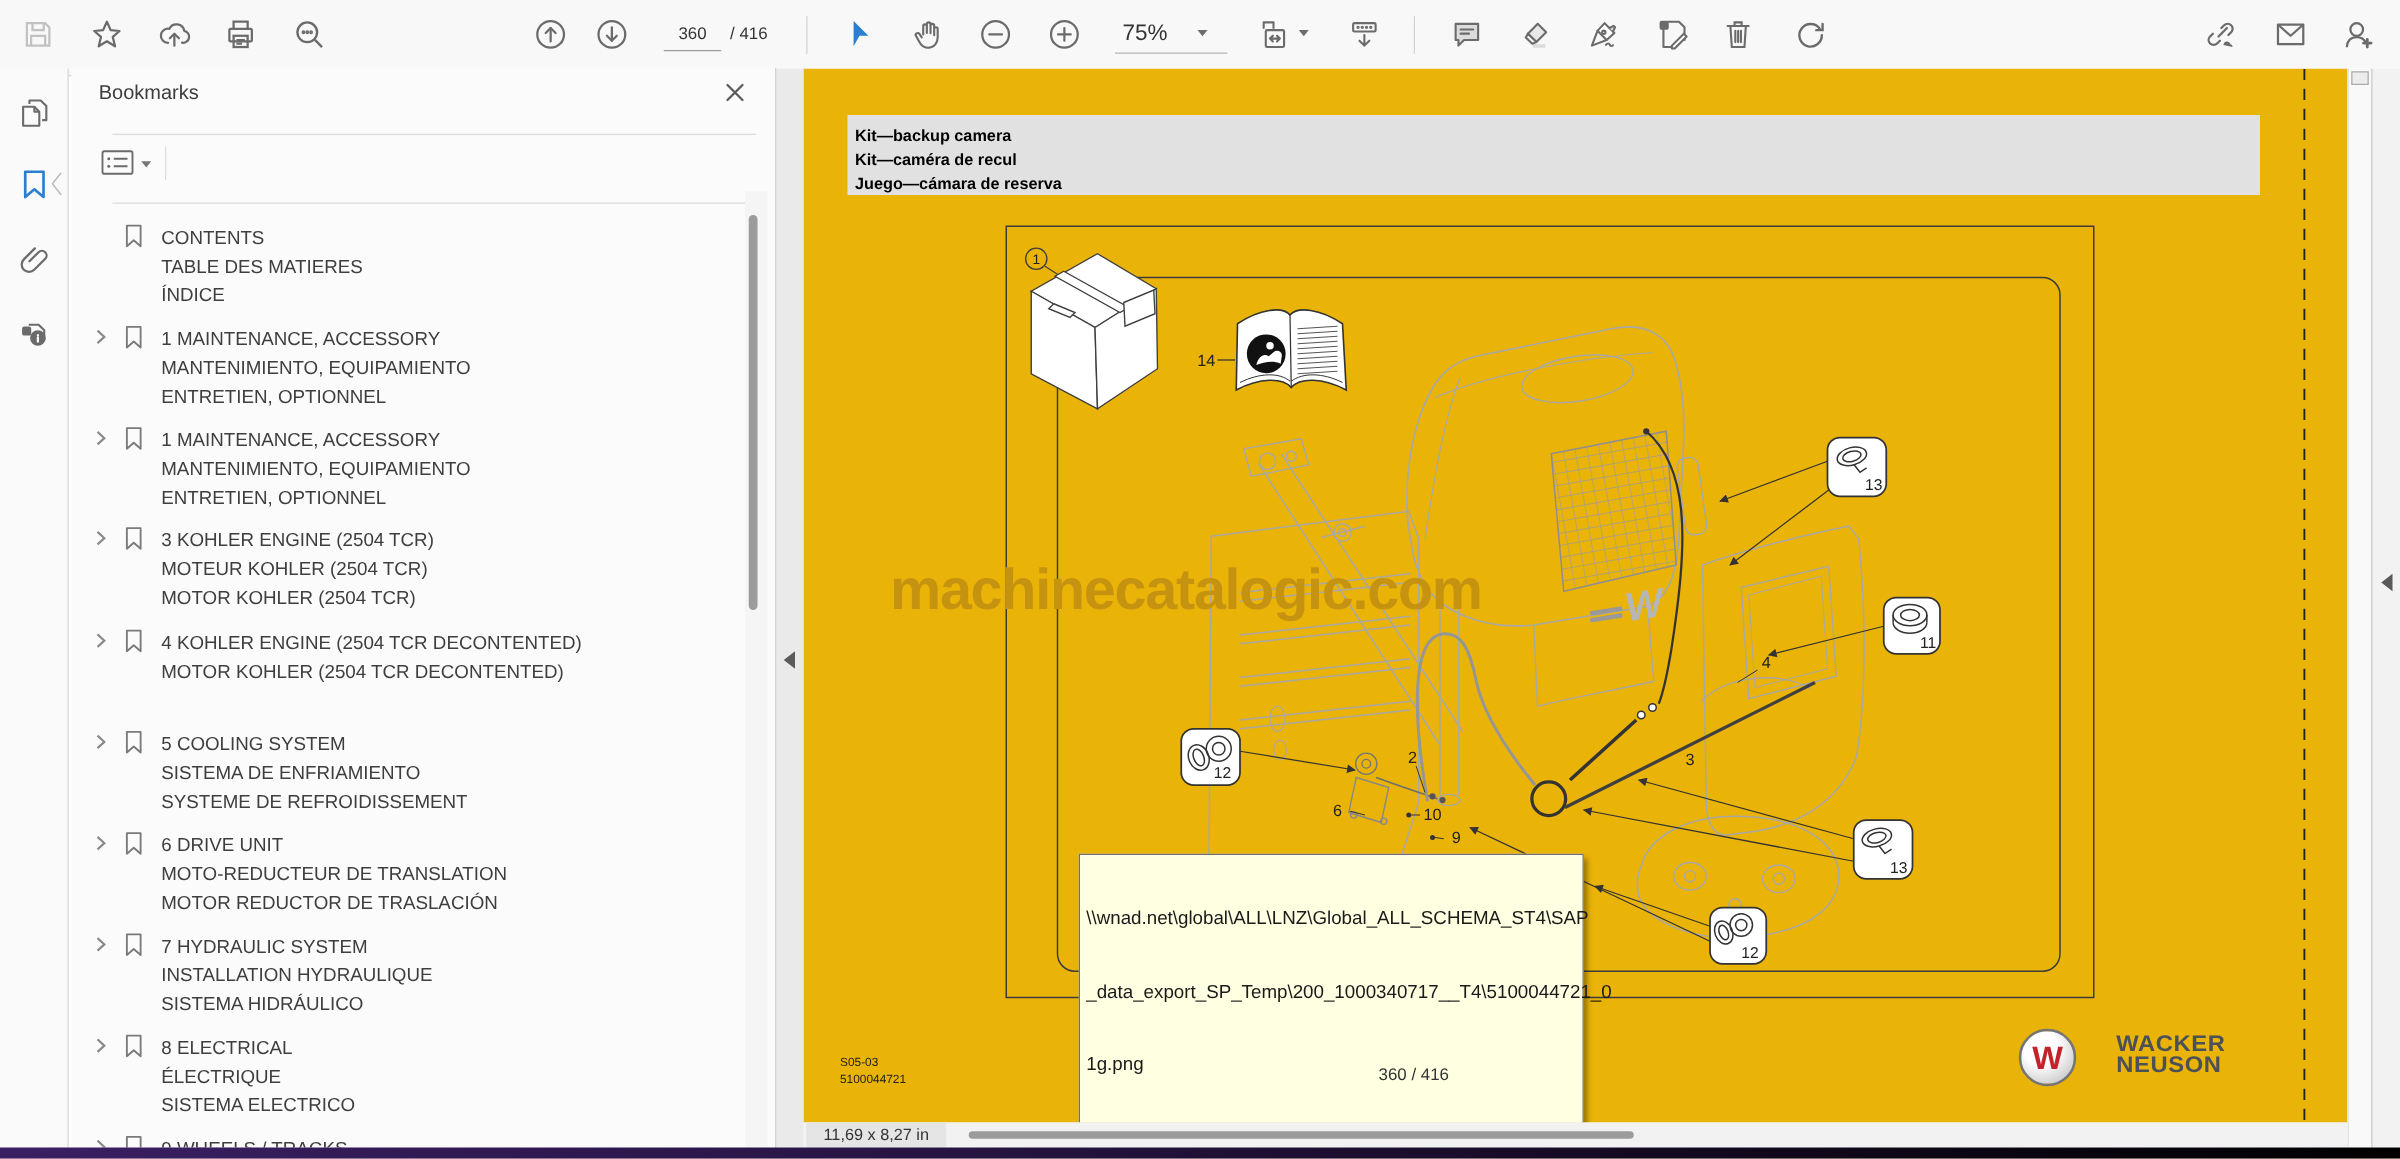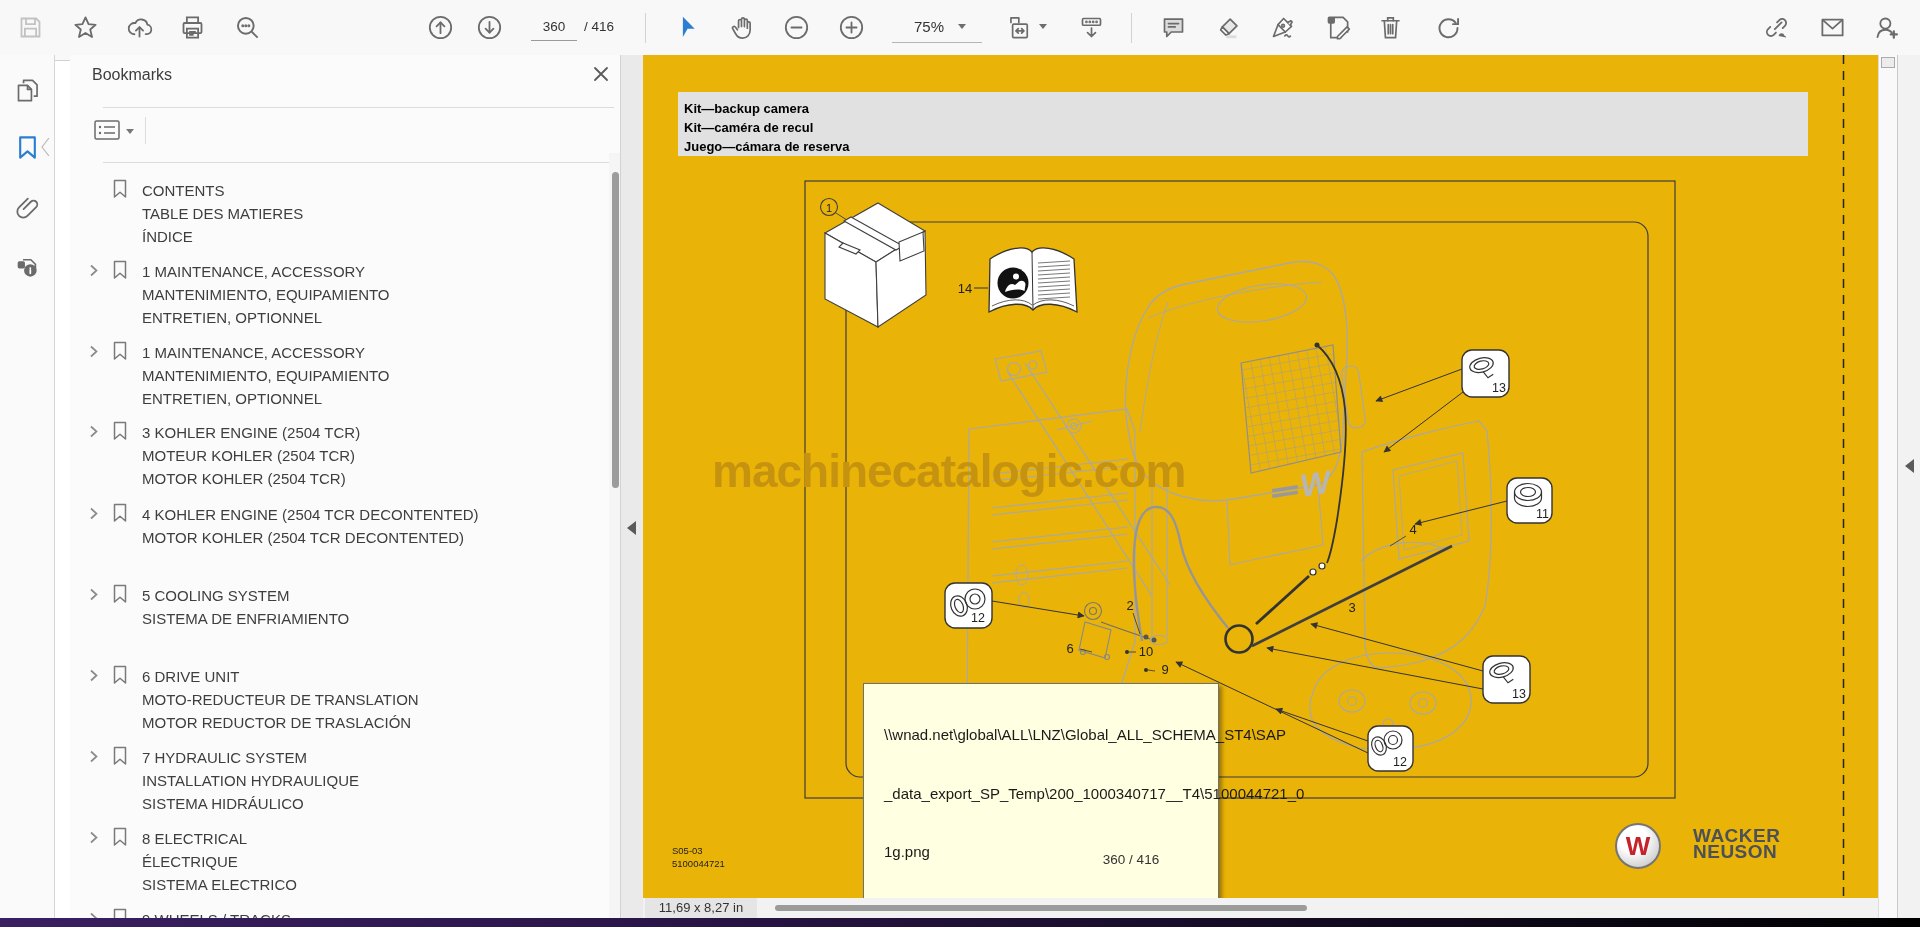--- a/index.html
+++ b/index.html
@@ -5,49 +5,49 @@
   * { margin:0; padding:0; box-sizing:border-box; }
   html,body { width:1920px; height:927px; overflow:hidden; }
   #app { position:relative; width:1920px; height:927px; background:#fff; font-family:"Liberation Sans",sans-serif; }
   
   #toolbar { position:absolute; left:0; top:0; width:1920px; height:61px; background:#f8f8f8; border-bottom:1px solid #d1d1d1; }
   .tbi { position:absolute; top:14px; width:27px; height:27px; }
   .tbi svg { width:100%; height:100%; }
   .tsep { position:absolute; top:13px; width:1px; height:30px; background:#d2d2d2; }
   #page-box { position:absolute; left:531px; top:13px; width:46px; height:28px; border-bottom:1px solid #9a9a9a; text-align:center; line-height:27px; font-size:13.5px; color:#333; }
   #page-total { position:absolute; left:584px; top:13px; height:28px; line-height:28px; font-size:13.5px; color:#333; }
-  #zoom-val { position:absolute; left:898px; top:13px; width:46px; height:28px; line-height:27px; text-align:right; font-size:15px; color:#333; }
+  #zoom-val { position:absolute; left:898px; top:13px; width:46px; height:28px; line-height:27px; text-align:left; font-size:18px; color:#333; }
   #zoom-underline { position:absolute; left:892px; top:42px; width:90px; height:1px; background:#b5b5b5; }
   .caret { position:absolute; width:0; height:0; border-left:4.5px solid transparent; border-right:4.5px solid transparent; border-top:5px solid #6d6d6d; }
   
   #leftstrip { position:absolute; left:0; top:55px; width:55px; height:863px; background:#fafafa; border-right:1px solid #d6d6d6; }
   .lsi { position:absolute; left:14px; width:27px; height:27px; }
   .lsi svg { width:100%; height:100%; }
   
-  #panel { position:absolute; left:70px; top:55px; width:564px; height:863px; background:#fbfbfb; border-right:5px solid #404040; overflow:hidden; }
+  #panel { position:absolute; left:57px; top:55px; width:564px; height:863px; background:#fbfbfb; border-right:1px solid #404040; overflow:hidden; }
   #panel-title { position:absolute; left:22px; top:11px; font-size:16px; color:#3d3d3d; }
   #panel-close { position:absolute; left:522px; top:10px; width:18px; height:18px; }
   .pdiv { position:absolute; left:33px; right:15px; height:1px; background:#dcdcdc; }
   #opt-btn { position:absolute; left:22px; top:63px; width:30px; height:24px; }
   #opt-caret { left:56px; top:74px; border-top-color:#777; }
   #minisep { position:absolute; left:75px; top:62px; width:1px; height:27px; background:#dcdcdc; }
   .bm { position:absolute; left:0; width:545px; }
   .chev { position:absolute; left:18px; top:3px; width:12px; height:13px; }
   .bmi { position:absolute; left:42px; top:0px; width:16px; height:20px; }
   .bmt { position:absolute; left:72px; top:0; width:465px; font-size:15px; line-height:23px; color:#3e3e3e; white-space:nowrap; }
   #pscroll-track { position:absolute; left:539px; top:98px; width:18px; bottom:0; background:#f5f5f5; }
   #pscroll-thumb { position:absolute; left:3px; top:19px; width:7px; height:316px; background:#9c9c9c; border-radius:4px; }
   
   #splitter { position:absolute; left:620px; top:55px; width:23px; height:863px; background:#eaeaea; border-left:1px solid #d2d2d2; }
   .tri-left { width:0; height:0; border-top:7px solid transparent; border-bottom:7px solid transparent; border-right:9px solid #5a5a5a; }
   
   #pagearea { position:absolute; left:643px; top:55px; width:1235px; height:843px; background:#eab308; overflow:hidden; }
   #hdrbar { position:absolute; left:35px; top:37px; width:1130px; height:64px; background:#e1e1e1; padding:7px 0 0 6px; font-size:13px; font-weight:bold; line-height:19px; color:#000; }
   #diagram { position:absolute; left:0; top:0; width:1235px; height:843px; }
-  #tooltip { position:absolute; left:220px; top:628px; width:356px; background:#ffffe1; border:1px solid #707070; box-shadow:3px 3px 4px rgba(0,0,0,.35); padding:2px 20px; font-size:15px; line-height:19.5px; color:#1a1a1a; white-space:pre; }
+  #tooltip { position:absolute; left:220px; top:628px; width:404px; background:#ffffe1; border:1px solid #707070; box-shadow:3px 3px 4px rgba(0,0,0,.35); padding:2px 5px; font-size:15px; line-height:19.5px; color:#1a1a1a; white-space:pre; }
   #fcodes { position:absolute; left:29px; top:789px; font-size:9.5px; line-height:13px; color:#222; }
   #fpage { position:absolute; left:438px; top:797px; width:100px; text-align:center; font-size:13.5px; color:#333; }
   #logo-circle { position:absolute; left:972px; top:768px; width:46px; height:46px; border-radius:50%; border:2px solid #757575; background:radial-gradient(circle at 38% 32%, #ffffff 35%, #d2d2d2 75%, #b5b5b5); text-align:center; line-height:42px; font-size:26px; font-weight:bold; color:#c5232b; }
   #logo-text { position:absolute; left:1050px; top:772px; font-size:19px; line-height:17px; font-weight:bold; color:#4b5157; letter-spacing:0.5px; transform:scaleY(0.95); }
   
   #vscroll { position:absolute; left:1878px; top:55px; width:19px; height:863px; background:#f9f9f9; border-left:1px solid #ddd; }
   #vthumb { position:absolute; left:2px; top:2px; width:14px; height:11px; background:#ececec; border:1px solid #ababab; }
   #rightstrip { position:absolute; left:1897px; top:55px; width:23px; height:863px; background:#f2f2f2; border-left:1px solid #c9c9c9; }
   
   #bottomrow { position:absolute; left:643px; top:898px; width:1235px; height:20px; background:#f2f2f2; }
@@ -343,20 +343,21 @@
     <div class="bm" style="top:529px">
       <span class="chev"><svg viewBox="0 0 12 13" fill="none" stroke="#8a8a8a" stroke-width="1.7">
             <path d="M3 1.5l5.5 5L3 11.5"></path>
           </svg></span>
       <span class="bmi"><svg viewBox="0 0 16 20" fill="none" stroke="#7a7a7a" stroke-width="1.5" stroke-linejoin="round">
             <path d="M2.5 1.5h11v16.5L8 13.2l-5.5 4.8z"></path>
           </svg></span>
       <div class="bmt">
         <div>5 COOLING SYSTEM</div>
         <div>SISTEMA DE ENFRIAMIENTO</div>
+        <div>SYSTEME DE REFROIDISSEMENT</div>
       </div>
     </div>
     <div class="bm" style="top:610px">
       <span class="chev"><svg viewBox="0 0 12 13" fill="none" stroke="#8a8a8a" stroke-width="1.7">
             <path d="M3 1.5l5.5 5L3 11.5"></path>
           </svg></span>
       <span class="bmi"><svg viewBox="0 0 16 20" fill="none" stroke="#7a7a7a" stroke-width="1.5" stroke-linejoin="round">
             <path d="M2.5 1.5h11v16.5L8 13.2l-5.5 4.8z"></path>
           </svg></span>
       <div class="bmt">

